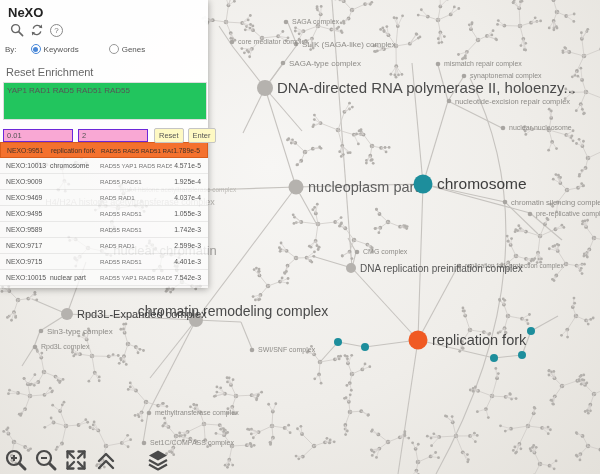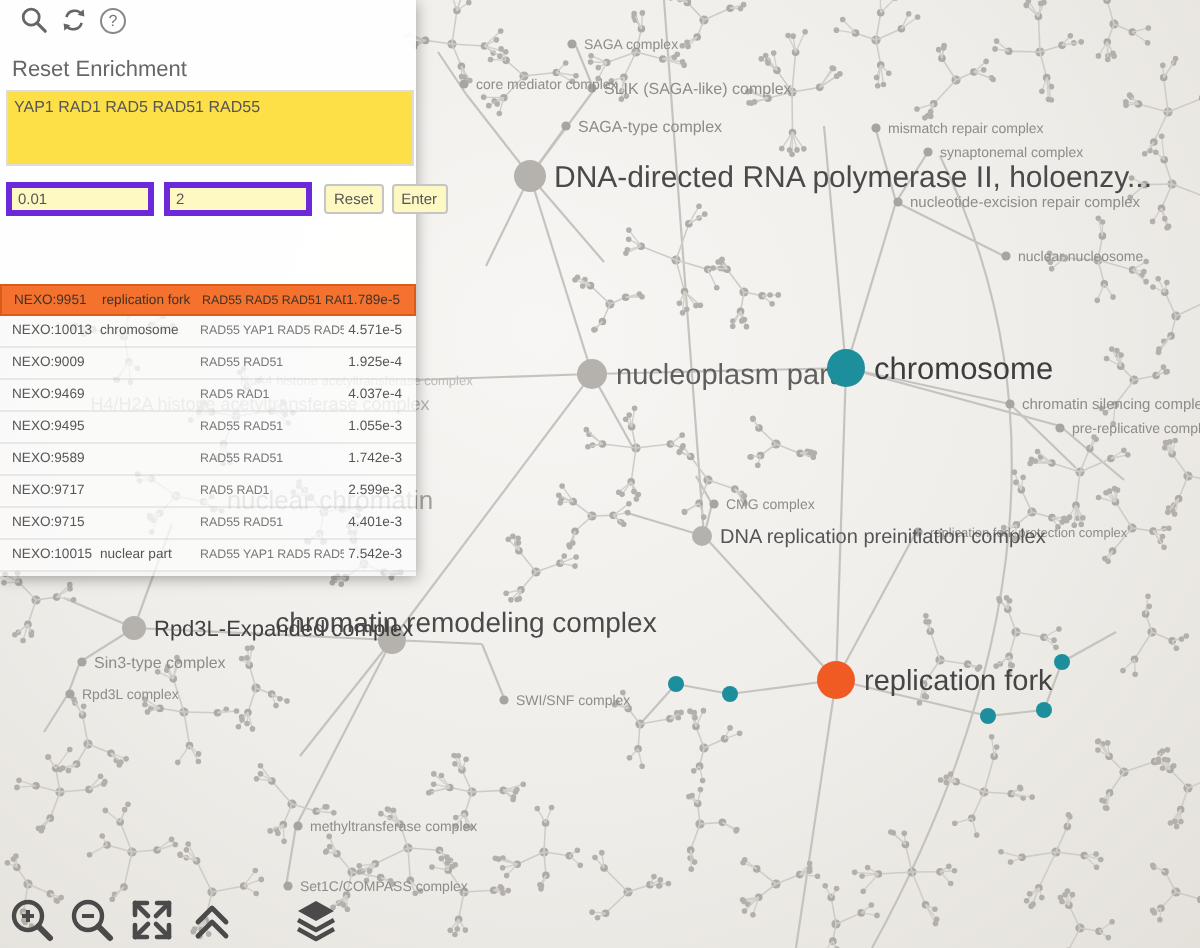--- a/index.html
+++ b/index.html
@@ -27,26 +27,26 @@
   .help-circle{
     width:11px;height:11px;border:1px solid #888;border-radius:50%;
     font-size:8px;color:#777;display:inline-flex;align-items:center;justify-content:center;margin-left:6px;cursor:pointer;
   }
   .by-row{display:flex;align-items:center;padding:7px 0 0 5px;font-size:8px;color:#555;}
   .radio{width:8px;height:8px;border-radius:50%;border:1px solid #999;background:#fff;display:inline-block;margin:0 3px 0 14px;position:relative;cursor:pointer;}
   .radio.sel{border-color:#4a88d8;}
   .radio.sel::after{content:"";position:absolute;left:1.5px;top:1.5px;width:5px;height:5px;border-radius:50%;background:#4a88d8;}
   .enrich-head{font-size:11px;color:#666;padding:12px 0 4px 6px;}
   .query-box{
-    display:block;width:196px;height:30px;margin-left:3px;border:1px solid #ddd;background:#fde047;
+    display:block;width:196px;height:30px;margin-left:3px;border:1px solid #ddd;background:#22c55e;
     font-size:8px;color:#555;padding:3px;resize:none;outline:none;
     font-family:"Liberation Sans",sans-serif;
   }
   .param-row{display:flex;align-items:center;margin:8px 0 0 3px;}
-  .param-input{height:11px;border:3px solid #6d28d9;font-size:7.5px;color:#555;padding:0 3px;outline:none;background:#fef9c3;font-family:"Liberation Sans",sans-serif;}
+  .param-input{height:11px;border:1px solid #6d28d9;font-size:7.5px;color:#555;padding:0 3px;outline:none;background:#f9a8d4;font-family:"Liberation Sans",sans-serif;}
   .p1{width:62px;} .p2{width:62px;margin-left:5px;}
   .btn{
     height:15px;border:1px solid #c5c5c5;background:#fef9c3;border-radius:2px;
     font-size:7.5px;color:#555;margin-left:4px;padding:0 4px;cursor:pointer;
     font-family:"Liberation Sans",sans-serif;
   }
   .btn.reset{margin-left:6px;}
   
   .results{width:208px;}
   .trow{
@@ -2220,39 +2220,47 @@
       <circle cx="351" cy="268" r="5" fill="#b5b2ae"></circle>
       <text x="360" y="268" dy="0.35em" font-size="10" fill="#555555" text-anchor="start">DNA replication preinitiation complex</text>
       <circle cx="67" cy="314" r="6" fill="#b5b2ae"></circle>
       <text x="77" y="314" dy="0.35em" font-size="11" fill="#404040" text-anchor="start">Rpd3L-Expanded complex</text>
       <text x="130" y="202" dy="0.35em" font-size="9" fill="#b3b1ad" text-anchor="middle">H4/H2A histone acetyltransferase complex</text>
     </g>
   </svg>
 
 <div class="panel">
   <div class="panel-top">
+    <div class="title">NeXO</div>
 
     <div class="search-row">
       <span class="mini-icon">
         <svg width="14" height="14" viewBox="0 0 14 14">
           <circle cx="5.6" cy="5.6" r="4" fill="none" stroke="#666" stroke-width="1.4"></circle>
           <line x1="8.6" y1="8.6" x2="12.6" y2="12.6" stroke="#666" stroke-width="1.6" stroke-linecap="round"></line>
         </svg>
       </span>
       <span class="mini-icon">
         <svg width="14" height="14" viewBox="0 0 14 14">
           <path d="M3.2 5.6 A4.3 4.3 0 0 1 11 4.4" fill="none" stroke="#666" stroke-width="1.3"></path>
           <polygon points="11.8,1.6 12.2,5.2 8.8,4.4" fill="#666"></polygon>
           <path d="M10.8 8.4 A4.3 4.3 0 0 1 3 9.6" fill="none" stroke="#666" stroke-width="1.3"></path>
           <polygon points="2.2,12.4 1.8,8.8 5.2,9.6" fill="#666"></polygon>
         </svg>
       </span>
       <span class="help-circle">?</span>
     </div>
 
+    <div class="by-row">
+      <span>By:</span>
+      <span class="radio sel"></span>
+      <span>Keywords</span>
+      <span class="radio" style="margin-left:30px;"></span>
+      <span>Genes</span>
+    </div>
 
     <div class="enrich-head">Reset Enrichment</div>
 
     <textarea class="query-box" style="">YAP1 RAD1 RAD5 RAD51 RAD55</textarea>
 
     <div class="param-row">
       <input class="param-input p1" type="text" value="0.01" style="">
       <input class="param-input p2" type="text" value="2" style="">
       <button class="btn reset">Reset</button>
       <button class="btn">Enter</button>

